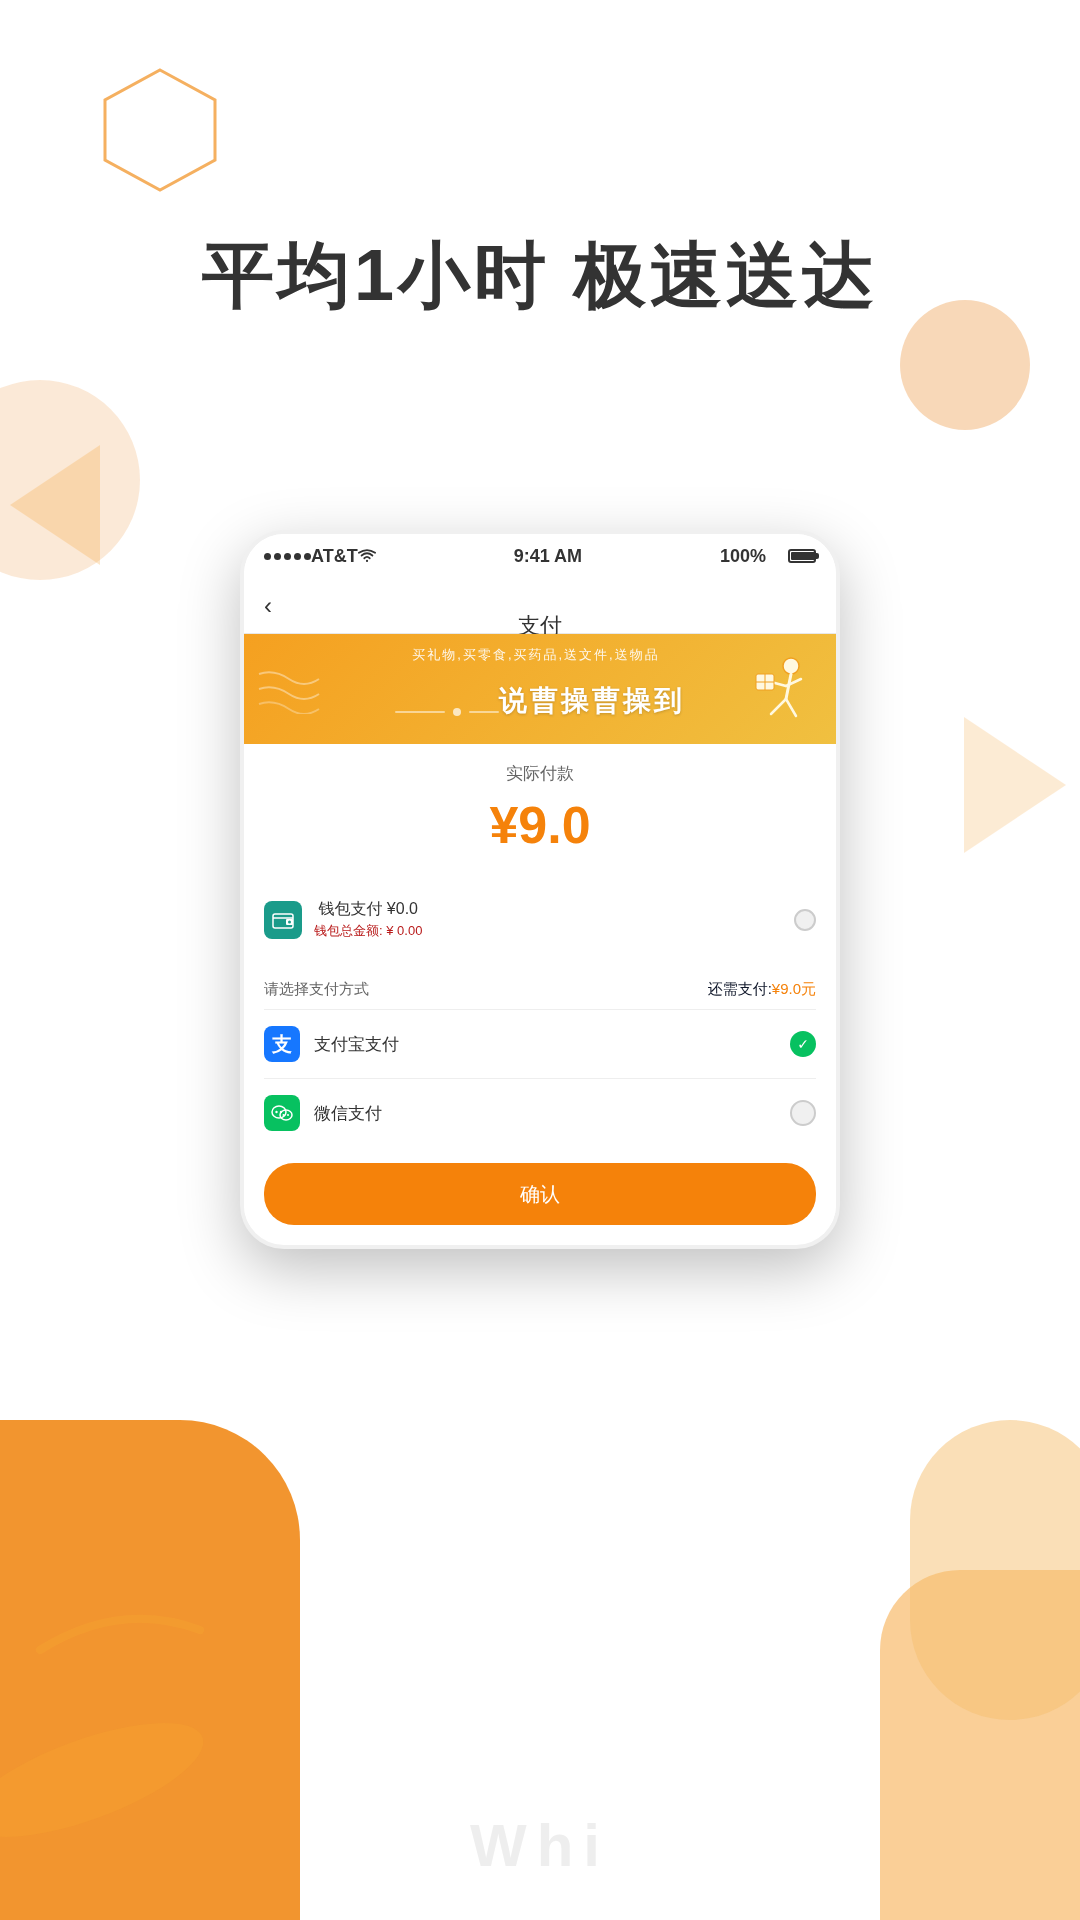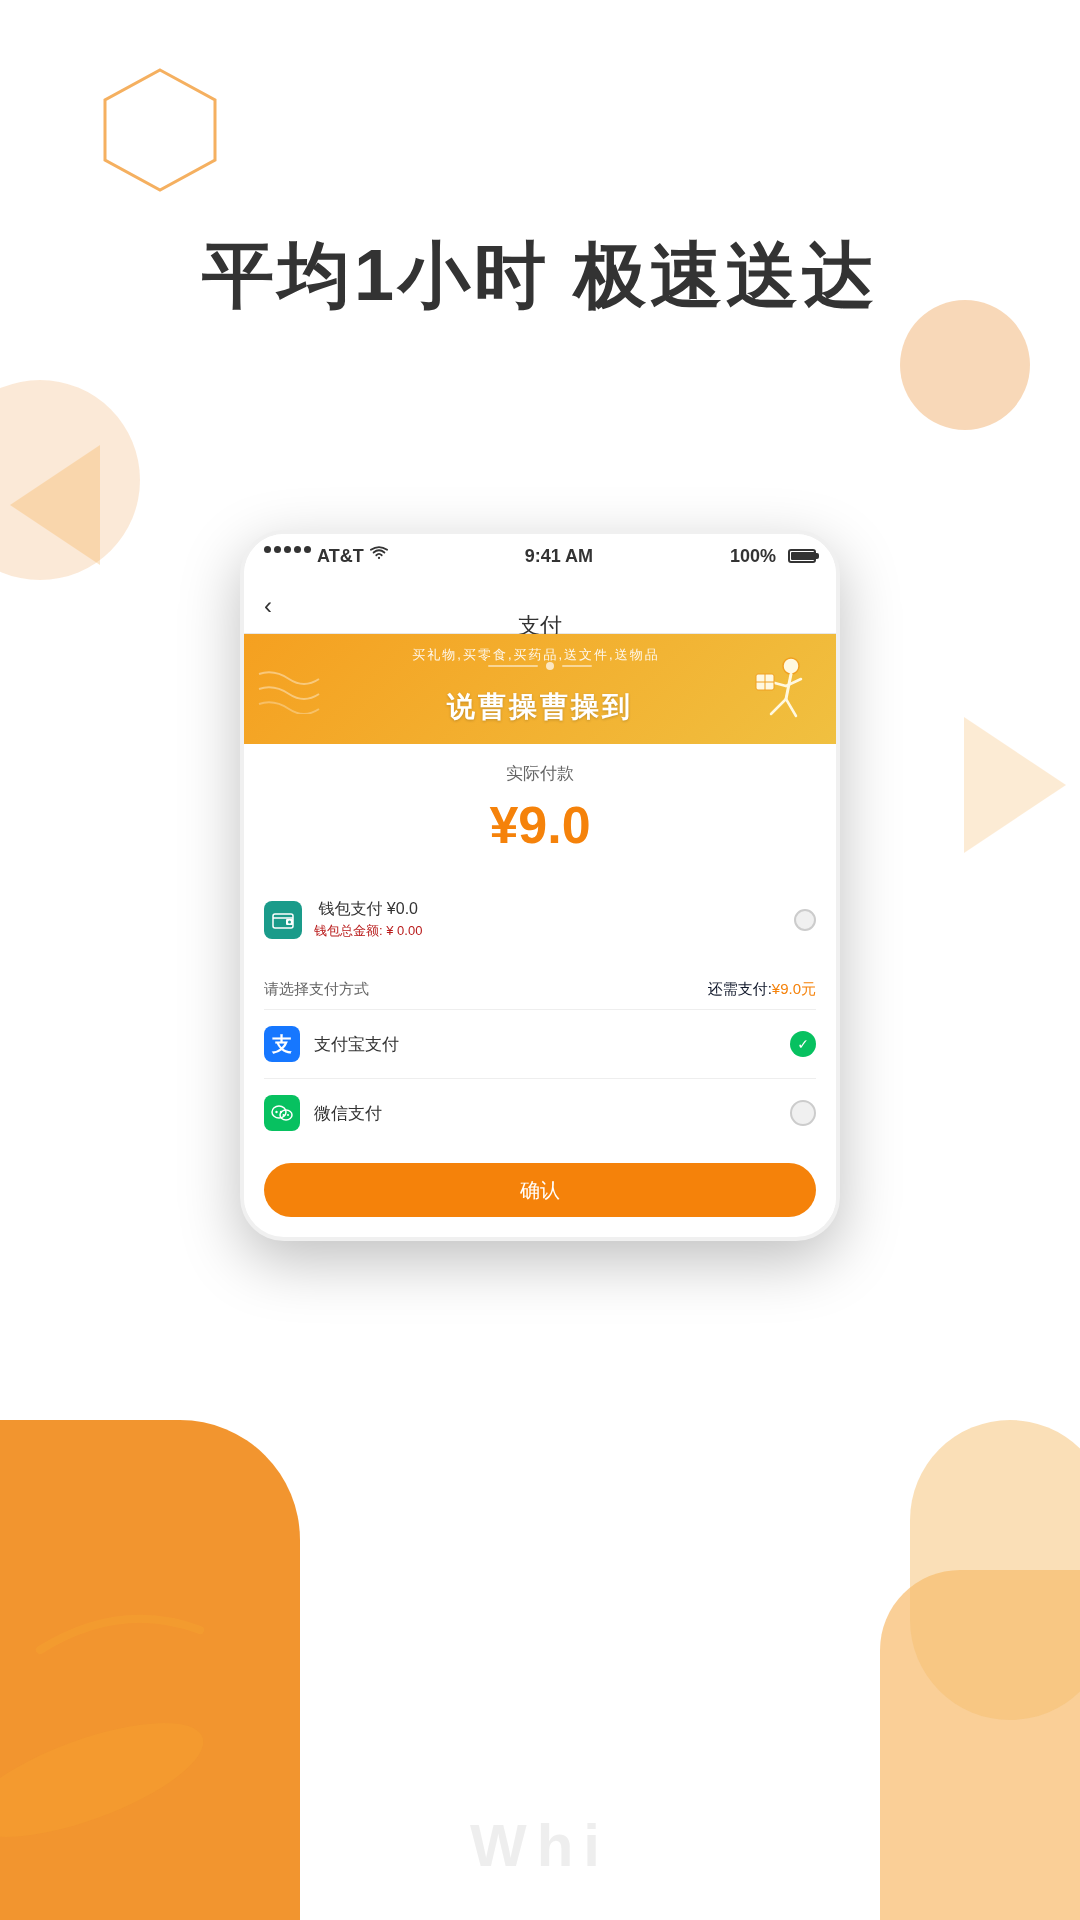--- a/index.html
+++ b/index.html
@@ -135,40 +135,40 @@
       display: flex;
       align-items: center;
       justify-content: space-between;
       padding: 0 20px;
       font-size: 18px;
       font-weight: 600;
       color: #333;
     }
     .status-bar-left {
       display: flex;
-      gap: 6px;
+      align-items: center;
     }
     .signal-dots {
       display: flex;
       gap: 3px;
     }
     .signal-dot {
       width: 7px;
       height: 7px;
       background: #333;
       border-radius: 50%;
     }
     .status-bar-center {
       font-size: 18px;
       font-weight: 600;
     }
     .status-bar-right {
       display: flex;
       align-items: center;
-      gap: 12px;
+      gap: 22px;
     }
     .battery-icon {
       width: 28px;
       height: 14px;
       border: 2px solid #333;
       border-radius: 3px;
       position: relative;
     }
     .battery-icon::after {
       content: '';
@@ -383,21 +383,21 @@
       border-radius: 50%;
       border: 2px solid #cccccc;
       background: #f0f0f0;
     }
 
     
     .confirm-btn {
       background: #f5820a;
       margin: 16px 20px 20px;
       border-radius: 30px;
-      height: 54px;
+      height: 62px;
       display: flex;
       align-items: center;
       justify-content: center;
       font-size: 20px;
       font-weight: 500;
       color: #ffffff;
       cursor: pointer;
     }
 
     
@@ -475,21 +475,21 @@
         </div>
       </div>
 
       <div class="nav-bar">
         <span class="nav-back">‹</span>
         <span class="nav-title">支付</span>
       </div>
 
       <div class="banner">
         <div class="banner-small-text">买礼物,买零食,买药品,送文件,送物品</div>
-        <div style="display:flex;flex-direction:column;align-items:center;margin-top:10px;font-family:Liberation Mono, monospace;">
+        <div style="display:flex;align-items:flex-end;margin-top:10px;font-family:Liberation Mono, monospace;">
 
           <div style="display:flex;align-items:center;gap:8px;margin-bottom:4px;">
             <div style="width:50px;height:2px;background:rgba(255,255,255,0.5);border-radius:1px;"></div>
             <div style="width:8px;height:8px;border-radius:50%;background:rgba(255,255,255,0.7);"></div>
             <div style="width:30px;height:2px;background:rgba(255,255,255,0.5);border-radius:1px;"></div>
           </div>
           <div class="banner-main-text">说曹操曹操到</div>
         </div>
 
         <svg style="position:absolute;right:20px;bottom:0;width:70px;height:90px;" viewBox="0 0 60 90">

